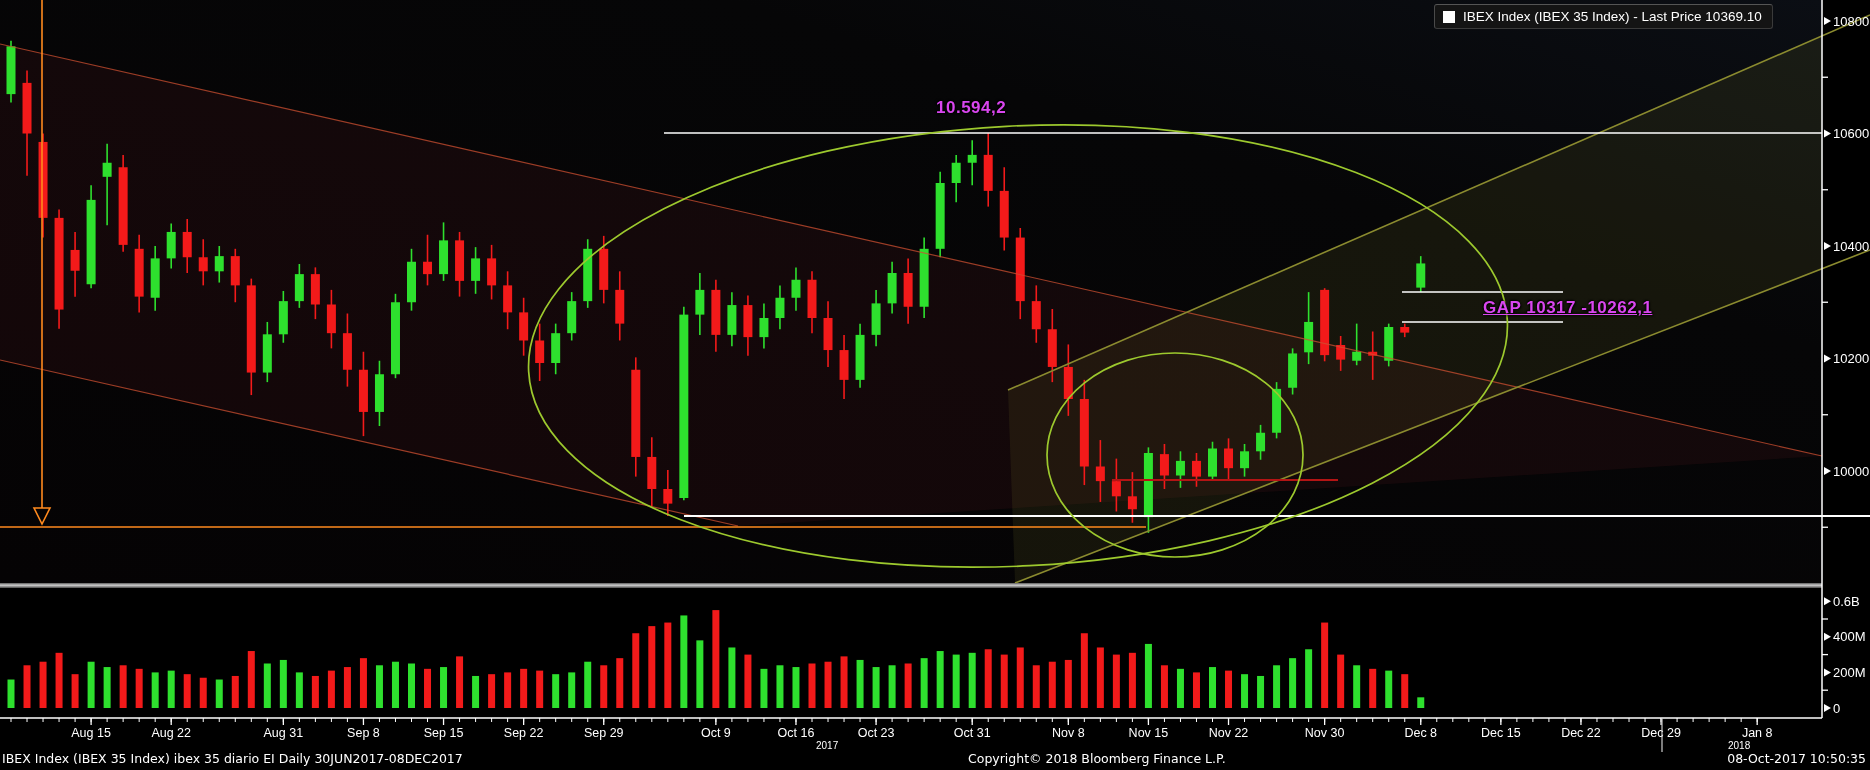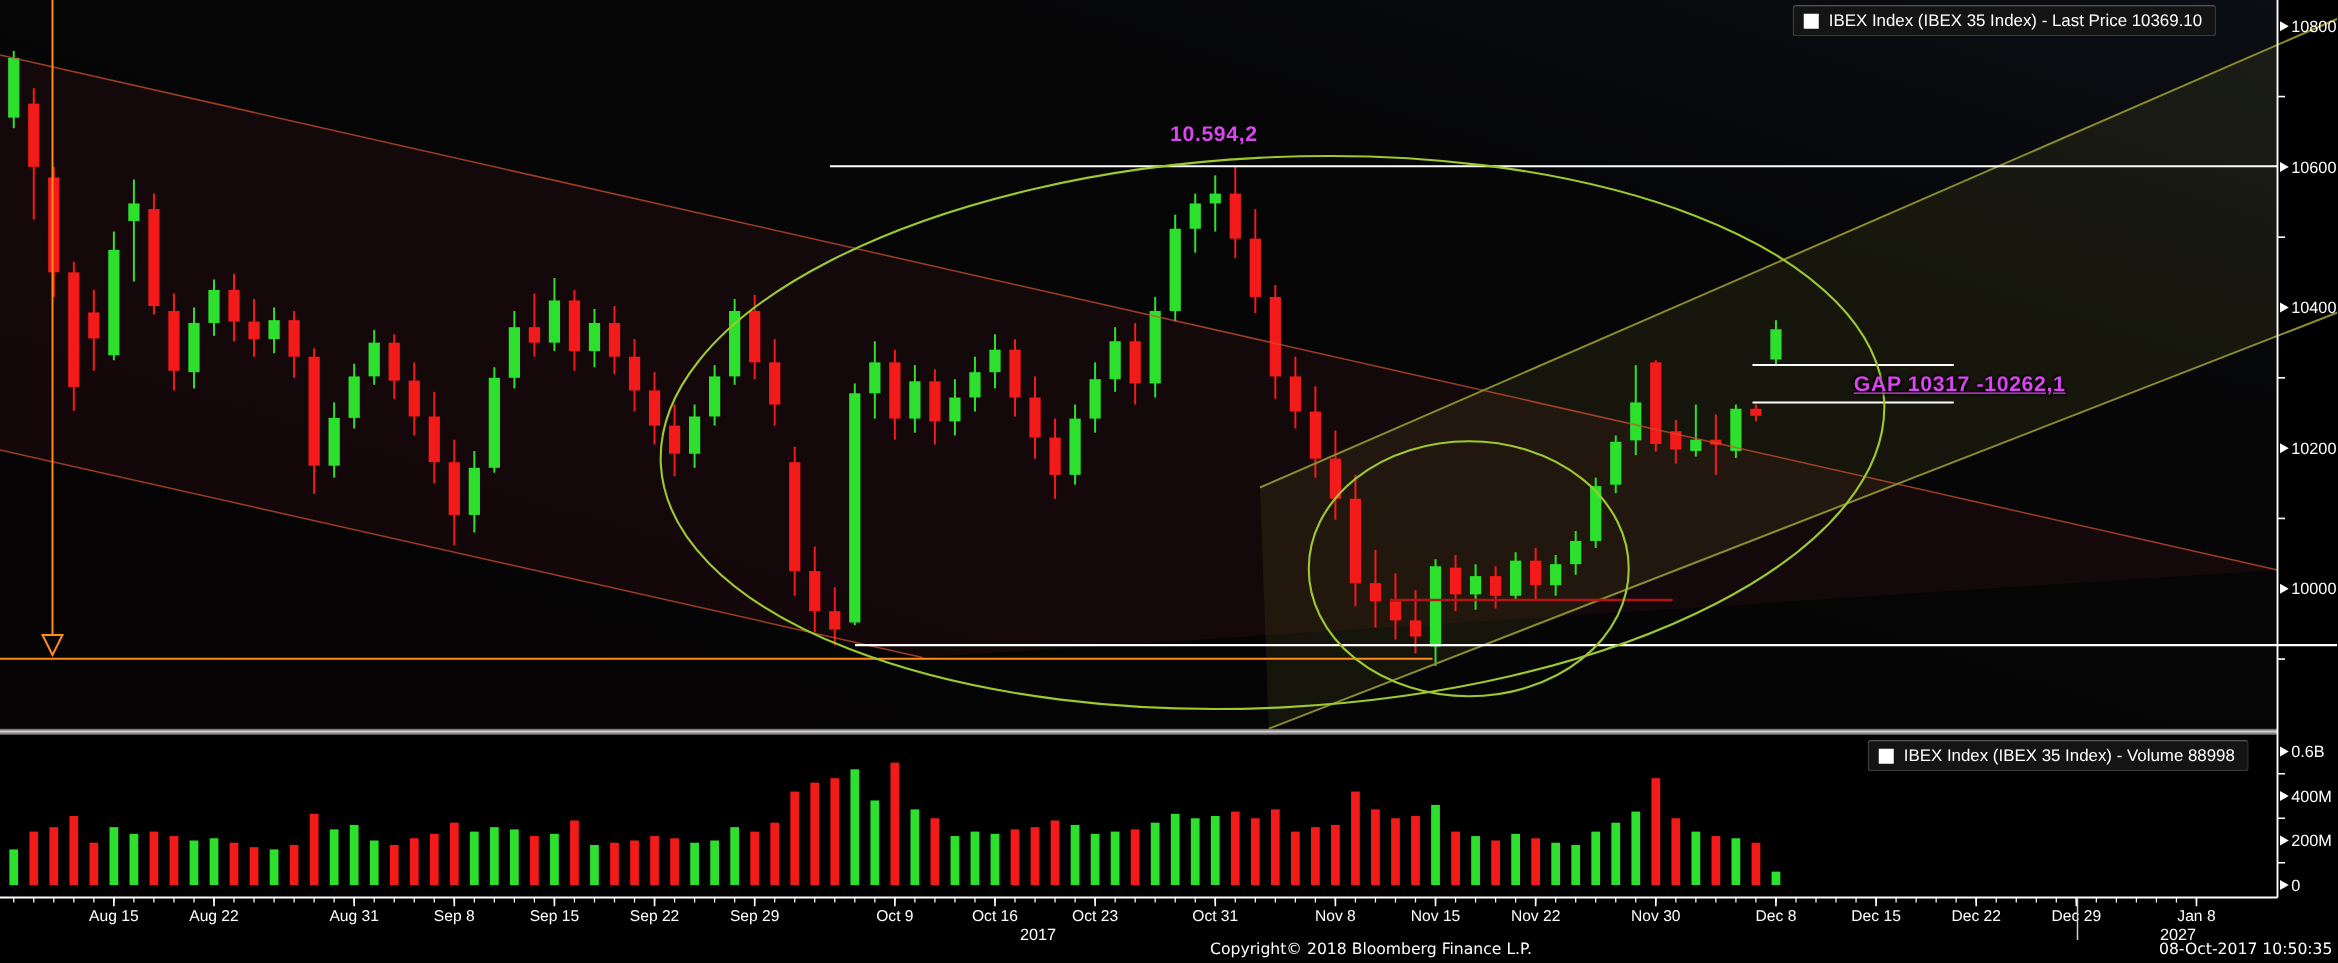--- a/index.html
+++ b/index.html
@@ -7,21 +7,21 @@
         font-family:"Liberation Sans",sans-serif;-webkit-font-smoothing:antialiased;}
   svg{position:absolute;left:0;top:0;}
   .legend-box{position:absolute;display:flex;align-items:center;gap:8px;
       background:#141414;border:1px solid #3a3a3a;border-top-color:#555;border-left-color:#4a4a4a;
       border-radius:3px;padding:4px 10px 4px 8px;color:#fff;font-size:13.5px;white-space:nowrap;text-align:center;}
   .swatch{width:12px;height:12px;background:#fff;display:inline-block;}
   .annot{position:absolute;color:#d946ef;font-weight:bold;font-size:17px;letter-spacing:.5px;
       text-shadow:1px 1px 2px #000,-1px -1px 2px #000;white-space:nowrap;}
   .footer-text{position:absolute;color:#fff;font-size:12.5px;white-space:nowrap;
       font-family:"DejaVu Sans","Liberation Sans",sans-serif;}
-  .yearlbl{position:absolute;color:#fff;font-size:13px;white-space:nowrap;}
+  .yearlbl{position:absolute;color:#fff;font-size:10px;white-space:nowrap;}
 </style>
 </head>
 <body>
 
 <div class="wrap">
 
   <svg id="chart" width="1870" height="770">
     <defs>
       <linearGradient id="bgGrad" x1="0" y1="1" x2="1" y2="0">
         <stop offset="0" stop-color="#050304"></stop>
@@ -516,26 +516,23 @@
         <text x="1757.18" y="737" fill="#fff" font-size="12.5" text-anchor="middle" font-family="Liberation Sans, sans-serif">Jan 8</text>
         <line x1="1662" y1="718" x2="1662" y2="752" stroke="#cfcfcf" stroke-width="1.2"></line>
       </g>
   </svg>
 
   <div class="legend-box" style="left:1434px;top:4px;">
     <span class="swatch"></span>
     <span>IBEX Index (IBEX 35 Index) - Last Price 10369.10</span>
   </div>
 
-  <div class="legend-box" style="left:1494px;top:592px;">
-    <span class="swatch"></span>
-    <span>IBEX Index (IBEX 35 Index) - Volume 88998</span>
-  </div>
 
   <div class="annot" style="left:936px;top:98px;">10.594,2</div>
   <div class="annot" style="left:1483px;top:298px;text-decoration:underline;">GAP 10317 -10262,1</div>
 
+  <div class="footer-text" style="left:2px;top:751px;">IBEX Index (IBEX 35 Index) ibex 35 diario EI  Daily 30JUN2017-08DEC2017</div>
   <div class="footer-text" style="left:968px;top:751px;">Copyright© 2018 Bloomberg Finance L.P.</div>
   <div class="footer-text" style="right:4px;top:751px;">08-Oct-2017 10:50:35</div>
 
   <div class="yearlbl" style="left:816px;top:740px;">2017</div>
-  <div class="yearlbl" style="left:1728px;top:740px;">2027</div>
+  <div class="yearlbl" style="left:1728px;top:740px;">2018</div>
 </div>
 
 </body></html>

